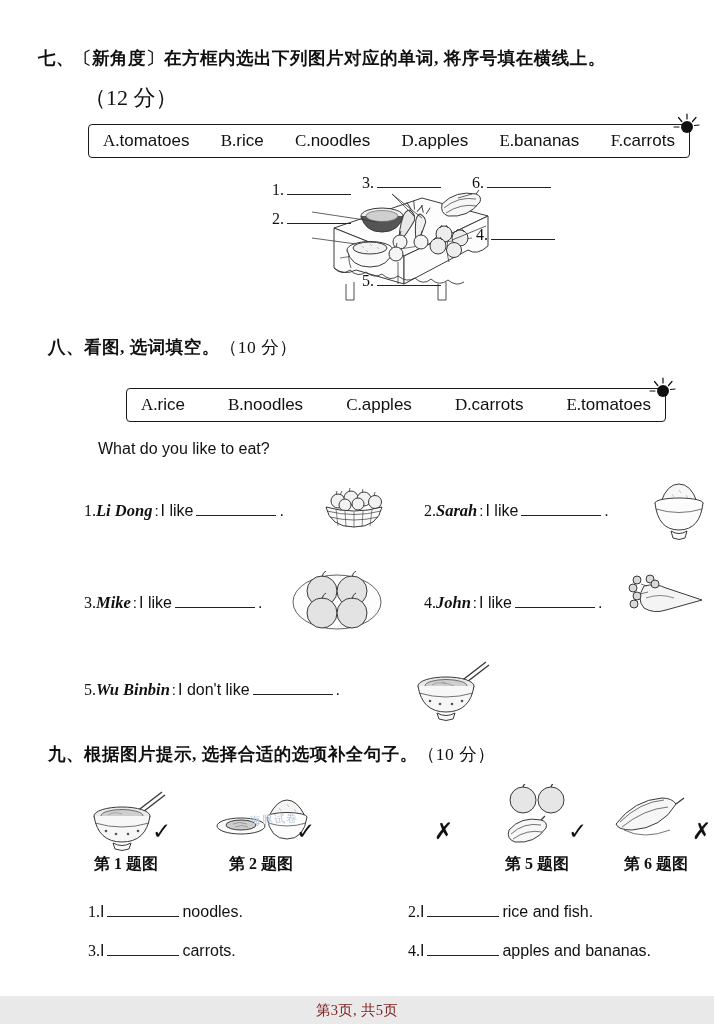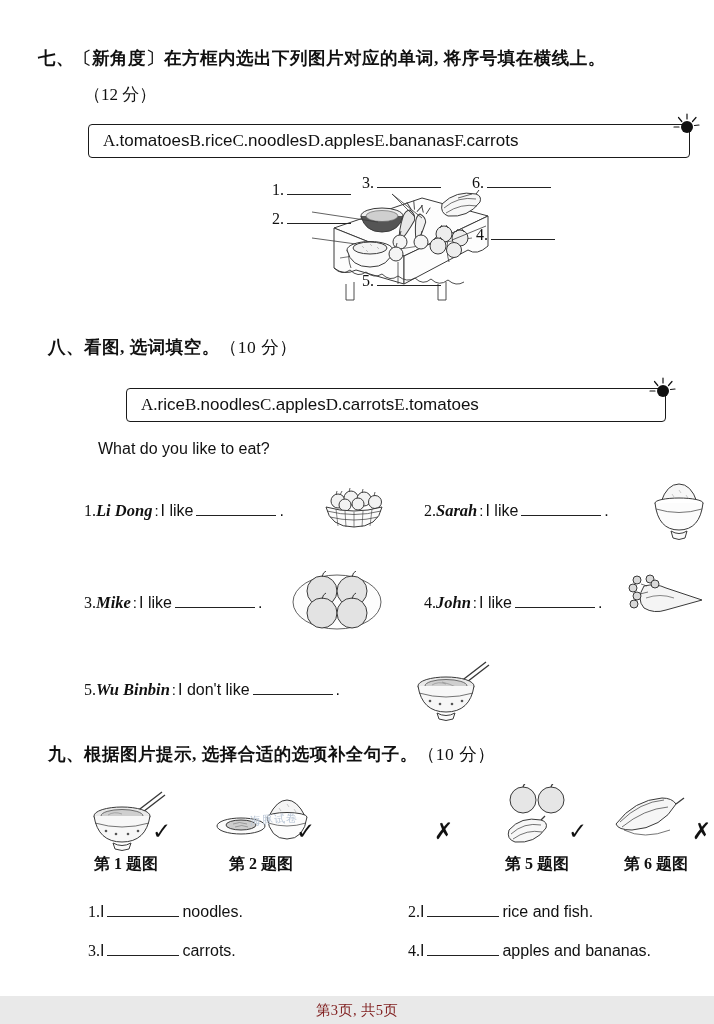--- a/index.html
+++ b/index.html
@@ -38,33 +38,34 @@
     position: absolute;
     font-size: 17.5px;
     line-height: 1.2;
     white-space: nowrap;
   }
   .section-head .pts {
     font-weight: 400;
   }
   .sub-points {
     position: absolute;
-    font-size: 17px;
+    font-size: 22px;
     font-family: "Liberation Serif", "DejaVu Serif", serif;
   }
 
   
   .wordbank {
     position: absolute;
     border: 1.4px solid #1a1a1a;
     border-radius: 4px;
     background: #fff;
     box-sizing: border-box;
     display: flex;
     align-items: center;
+    justify-content: space-between;
     padding: 0 14px;
   }
   .wordbank .opt {
     font-size: 17px;
     white-space: nowrap;
   }
   .wordbank .opt .lbl {
     font-family: "Liberation Serif", "DejaVu Serif", serif;
   }
   .wordbank .opt .wrd {

